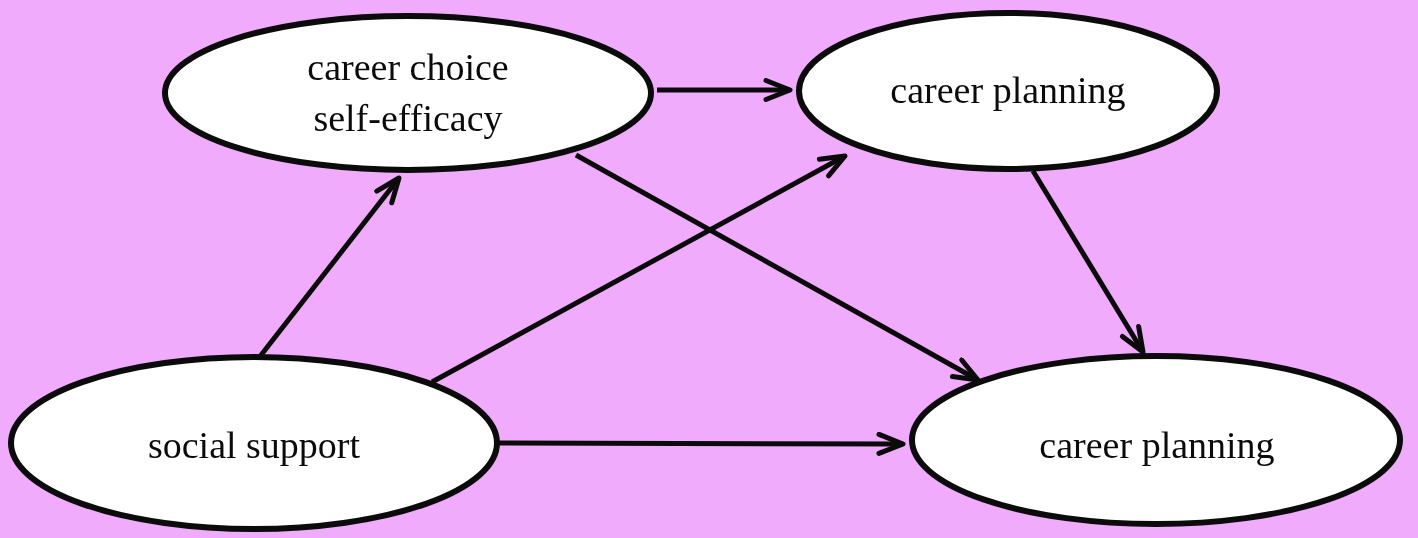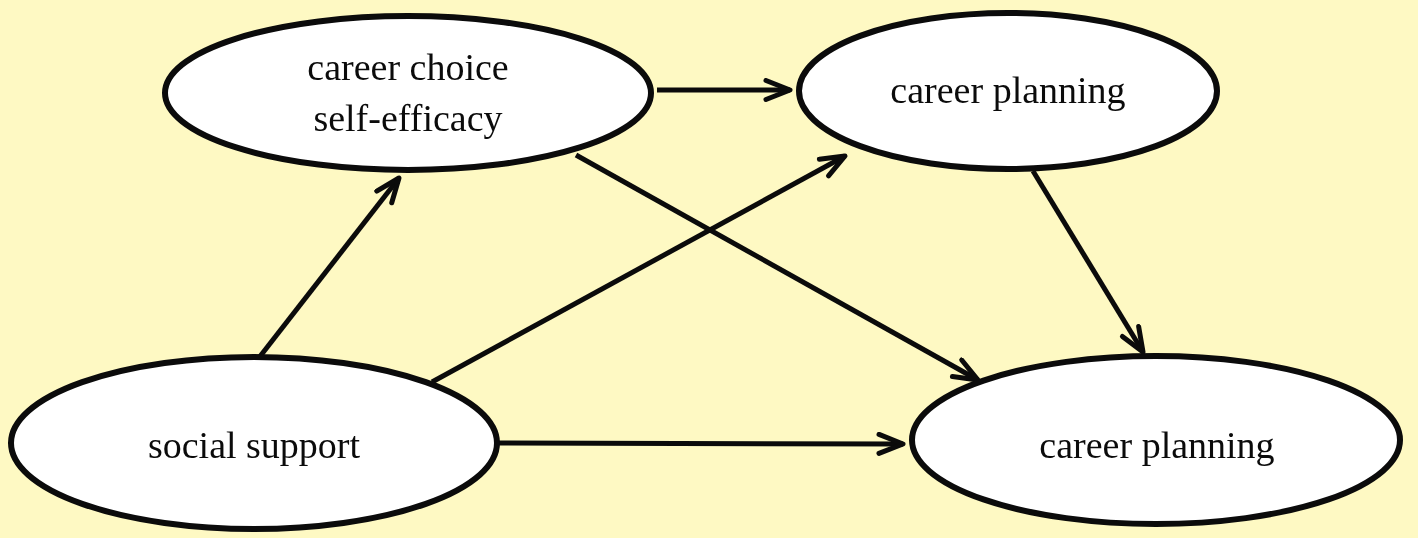--- a/index.html
+++ b/index.html
@@ -3,21 +3,21 @@
 <meta charset="utf-8">
 <style>
   html, body {
     margin: 0;
     padding: 0;
     background: #ffffff;
   }
   .stage {
     width: 1418px;
     height: 538px;
-    background: #fef9c3;
+    background: #f0abfc;
     position: relative;
     overflow: hidden;
   }
   svg { display: block; }
   .node-shape {
     fill: #ffffff;
     stroke: #0b0b0b;
     stroke-width: 6;
   }
   .edge-line {

